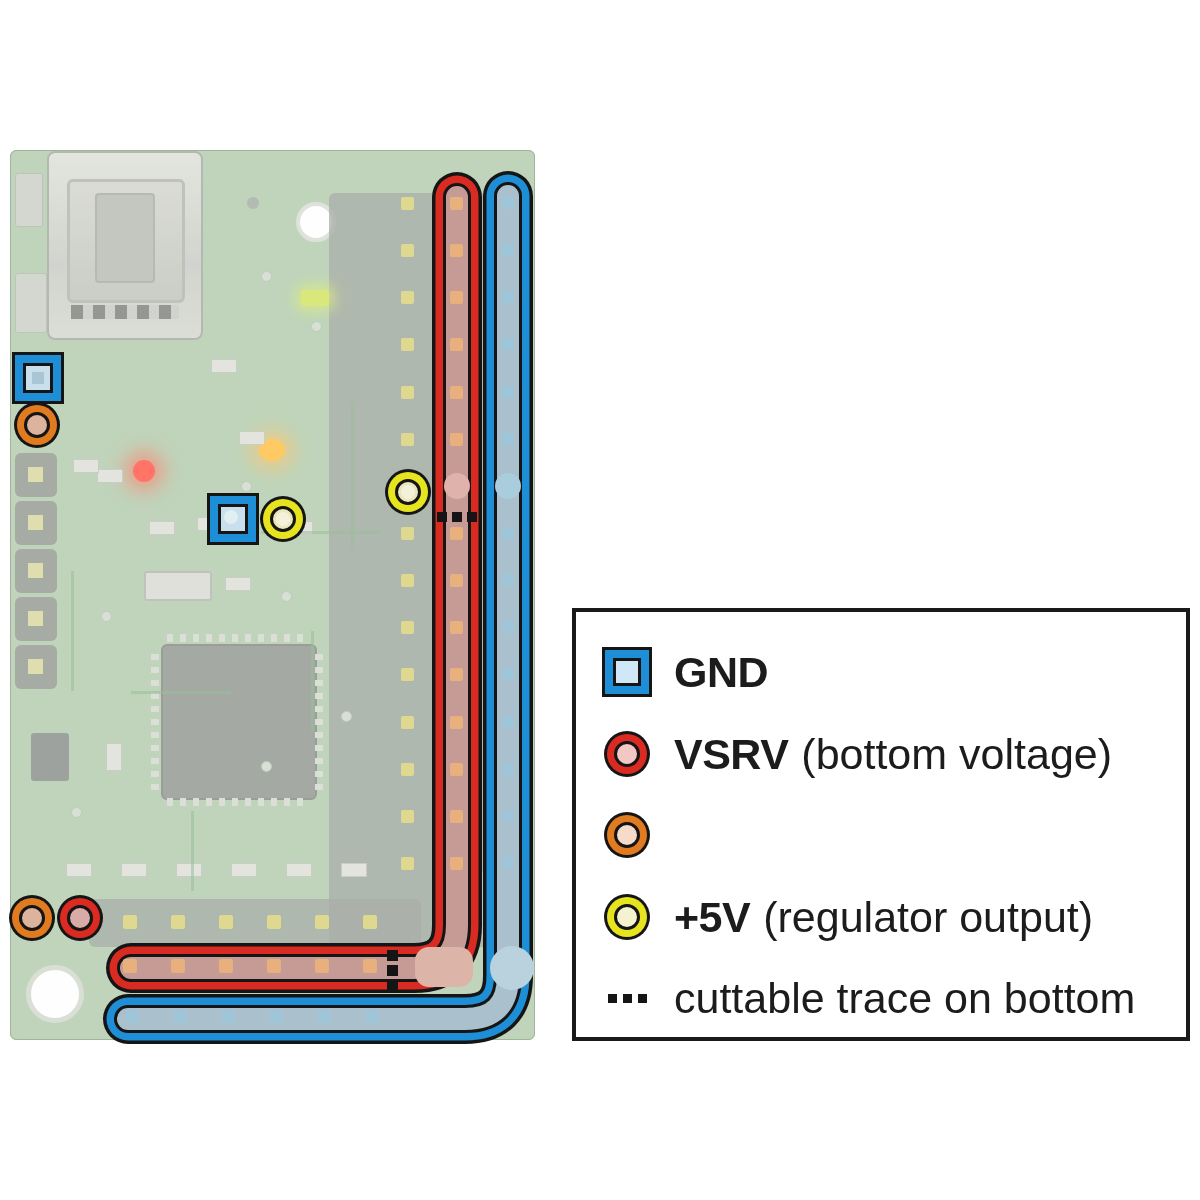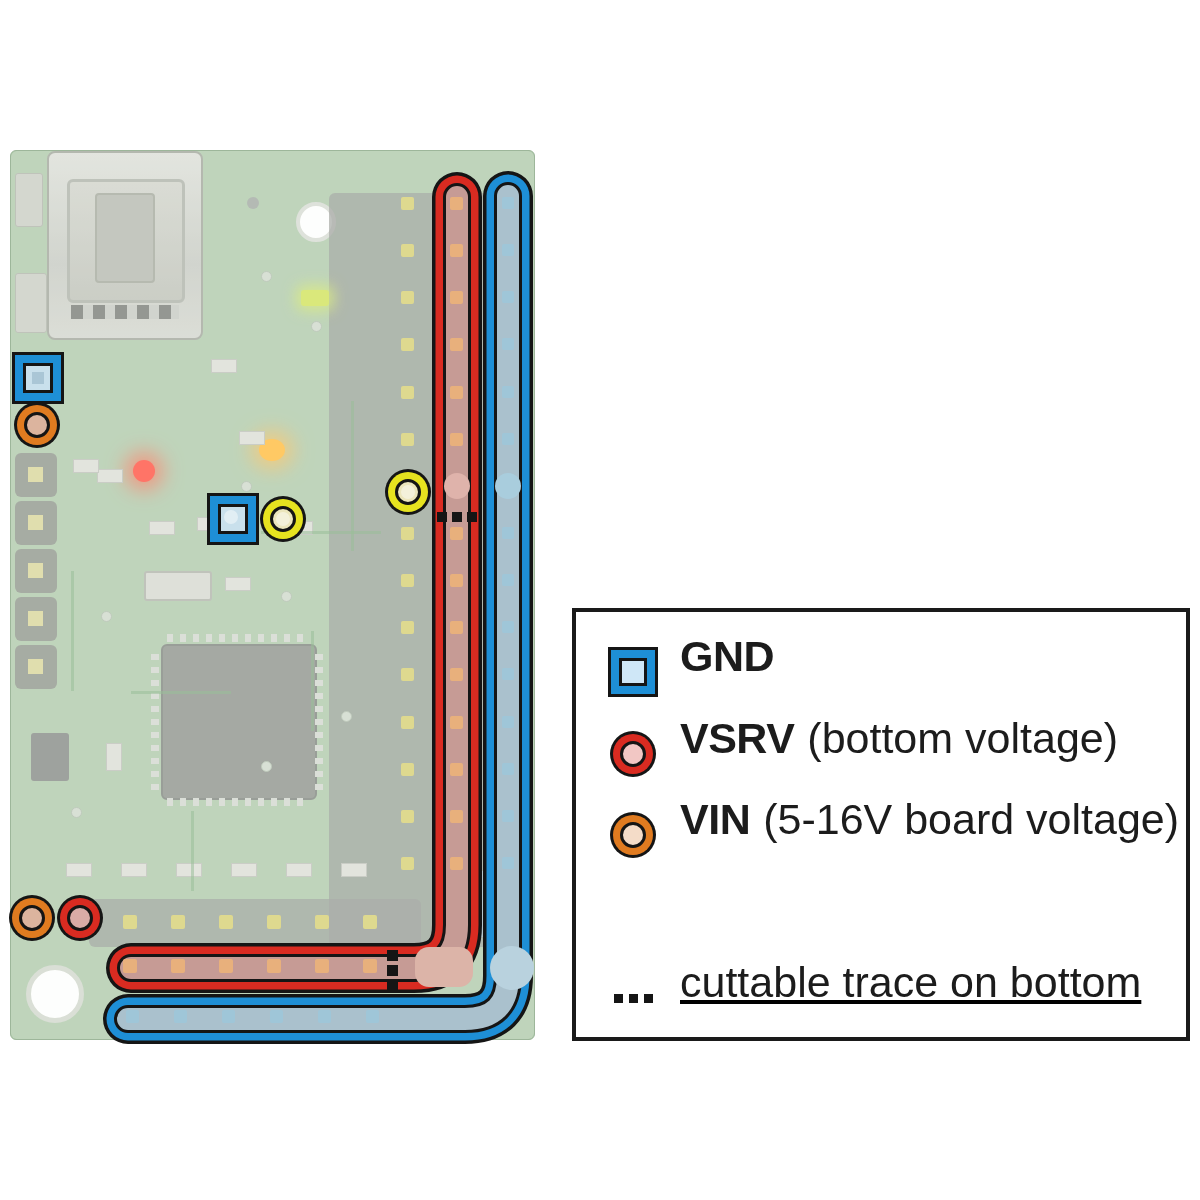--- a/index.html
+++ b/index.html
@@ -56,21 +56,21 @@
   .mk-gnd{background:#c9e0ec;box-shadow:0 0 0 8px #1e8fd6,0 0 0 11px #151515;}
   .mk-vin{background:#dcb49e;box-shadow:0 0 0 7px #e07b20,0 0 0 10px #151515;}
   .mk-vsrv{background:#d9aba6;box-shadow:0 0 0 7px #d92b21,0 0 0 10px #151515;}
   .mk-5v{background:#ece6bc;box-shadow:0 0 0 7px #e6e31f,0 0 0 10px #151515;}
   .mk-inner-sq{position:absolute;left:6px;top:6px;width:12px;height:12px;background:#aac6d6;}
   .mk-inner-ci{position:absolute;left:3px;top:3px;width:14px;height:14px;border-radius:50%;background:rgba(255,255,255,.45);}
 
   
   .legend{position:absolute;left:572px;top:608px;width:618px;height:433px;background:#ffffff;
           border:4px solid #1a1a1a;box-sizing:border-box;z-index:40;}
-  .lrow{position:absolute;left:20px;height:80px;display:flex;}
+  .lrow{position:absolute;left:14px;height:80px;display:flex;align-items:center;}
   .swcell{width:74px;display:flex;justify-content:center;align-items:center;}
   .ltext{padding-left:10px;font-size:43px;color:#1c1c1c;white-space:nowrap;display:flex;align-items:baseline;}
   .llabel{font-weight:bold;margin-right:13px;letter-spacing:-0.5px;}
   .sw-square{width:22px;height:22px;border:3px solid #151515;background:#cfe7f7;
              box-shadow:0 0 0 8px #1e8fd6,0 0 0 11px #151515;}
   .sw-circle{width:20px;height:20px;border-radius:50%;border:3px solid #151515;}
   .sw-vsrv{background:#f2c7c4;box-shadow:0 0 0 7px #d92b21,0 0 0 10px #151515;}
   .sw-vin{background:#f4dcc8;box-shadow:0 0 0 7px #e07b20,0 0 0 10px #151515;}
   .sw-5v{background:#f5f3cf;box-shadow:0 0 0 7px #e6e31f,0 0 0 10px #151515;}
   .sw-dots{display:flex;gap:6px;}
@@ -284,26 +284,31 @@
         </div>
       <div class="ltext">
           <span class="llabel">VSRV</span>
           <span>(bottom voltage)</span>
         </div>
     </div>
     <div class="lrow" style="top:183px;">
       <div class="swcell">
           <span class="sw-circle sw-vin"></span>
         </div>
+    </div>
+    <div class="lrow" style="top:265px;">
+      <div class="swcell">
+          <span class="sw-circle sw-5v"></span>
+        </div>
       <div class="ltext">
-          <span class="llabel">VIN</span>
-          <span>(5-16V board voltage)</span>
-        </div>
-    </div>
-    <div class="lrow" style="top:346px;text-decoration:underline;">
+          <span class="llabel">+5V</span>
+          <span>(regulator output)</span>
+        </div>
+    </div>
+    <div class="lrow" style="top:346px;">
       <div class="swcell">
           <span class="sw-dots">
             <i></i>
             <i></i>
             <i></i>
           </span>
         </div>
       <div class="ltext">
           <span>cuttable trace on bottom</span>
         </div>

